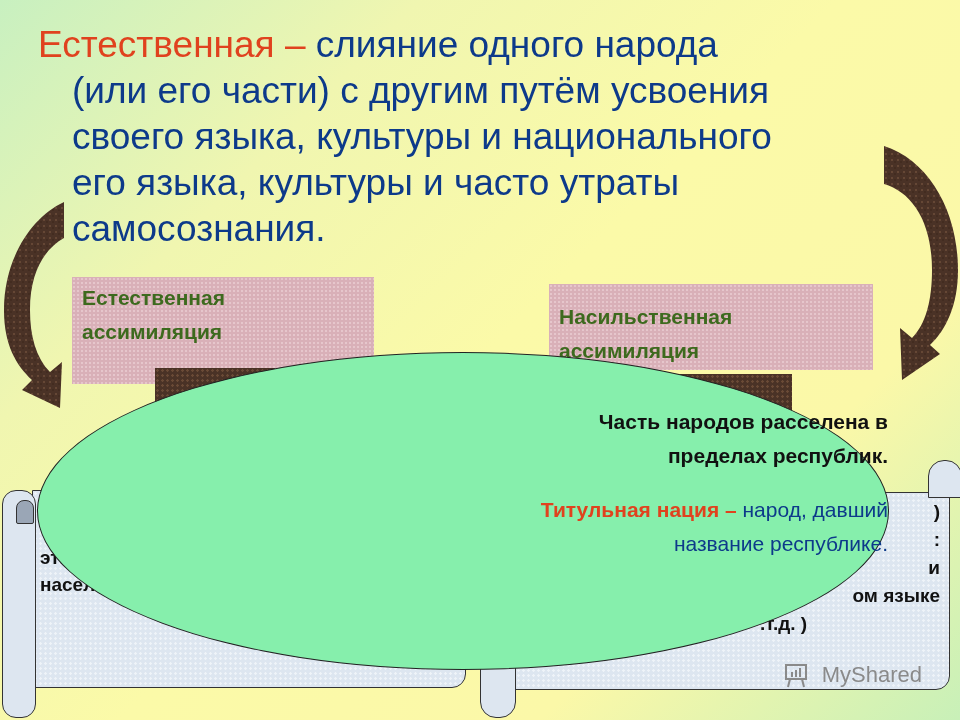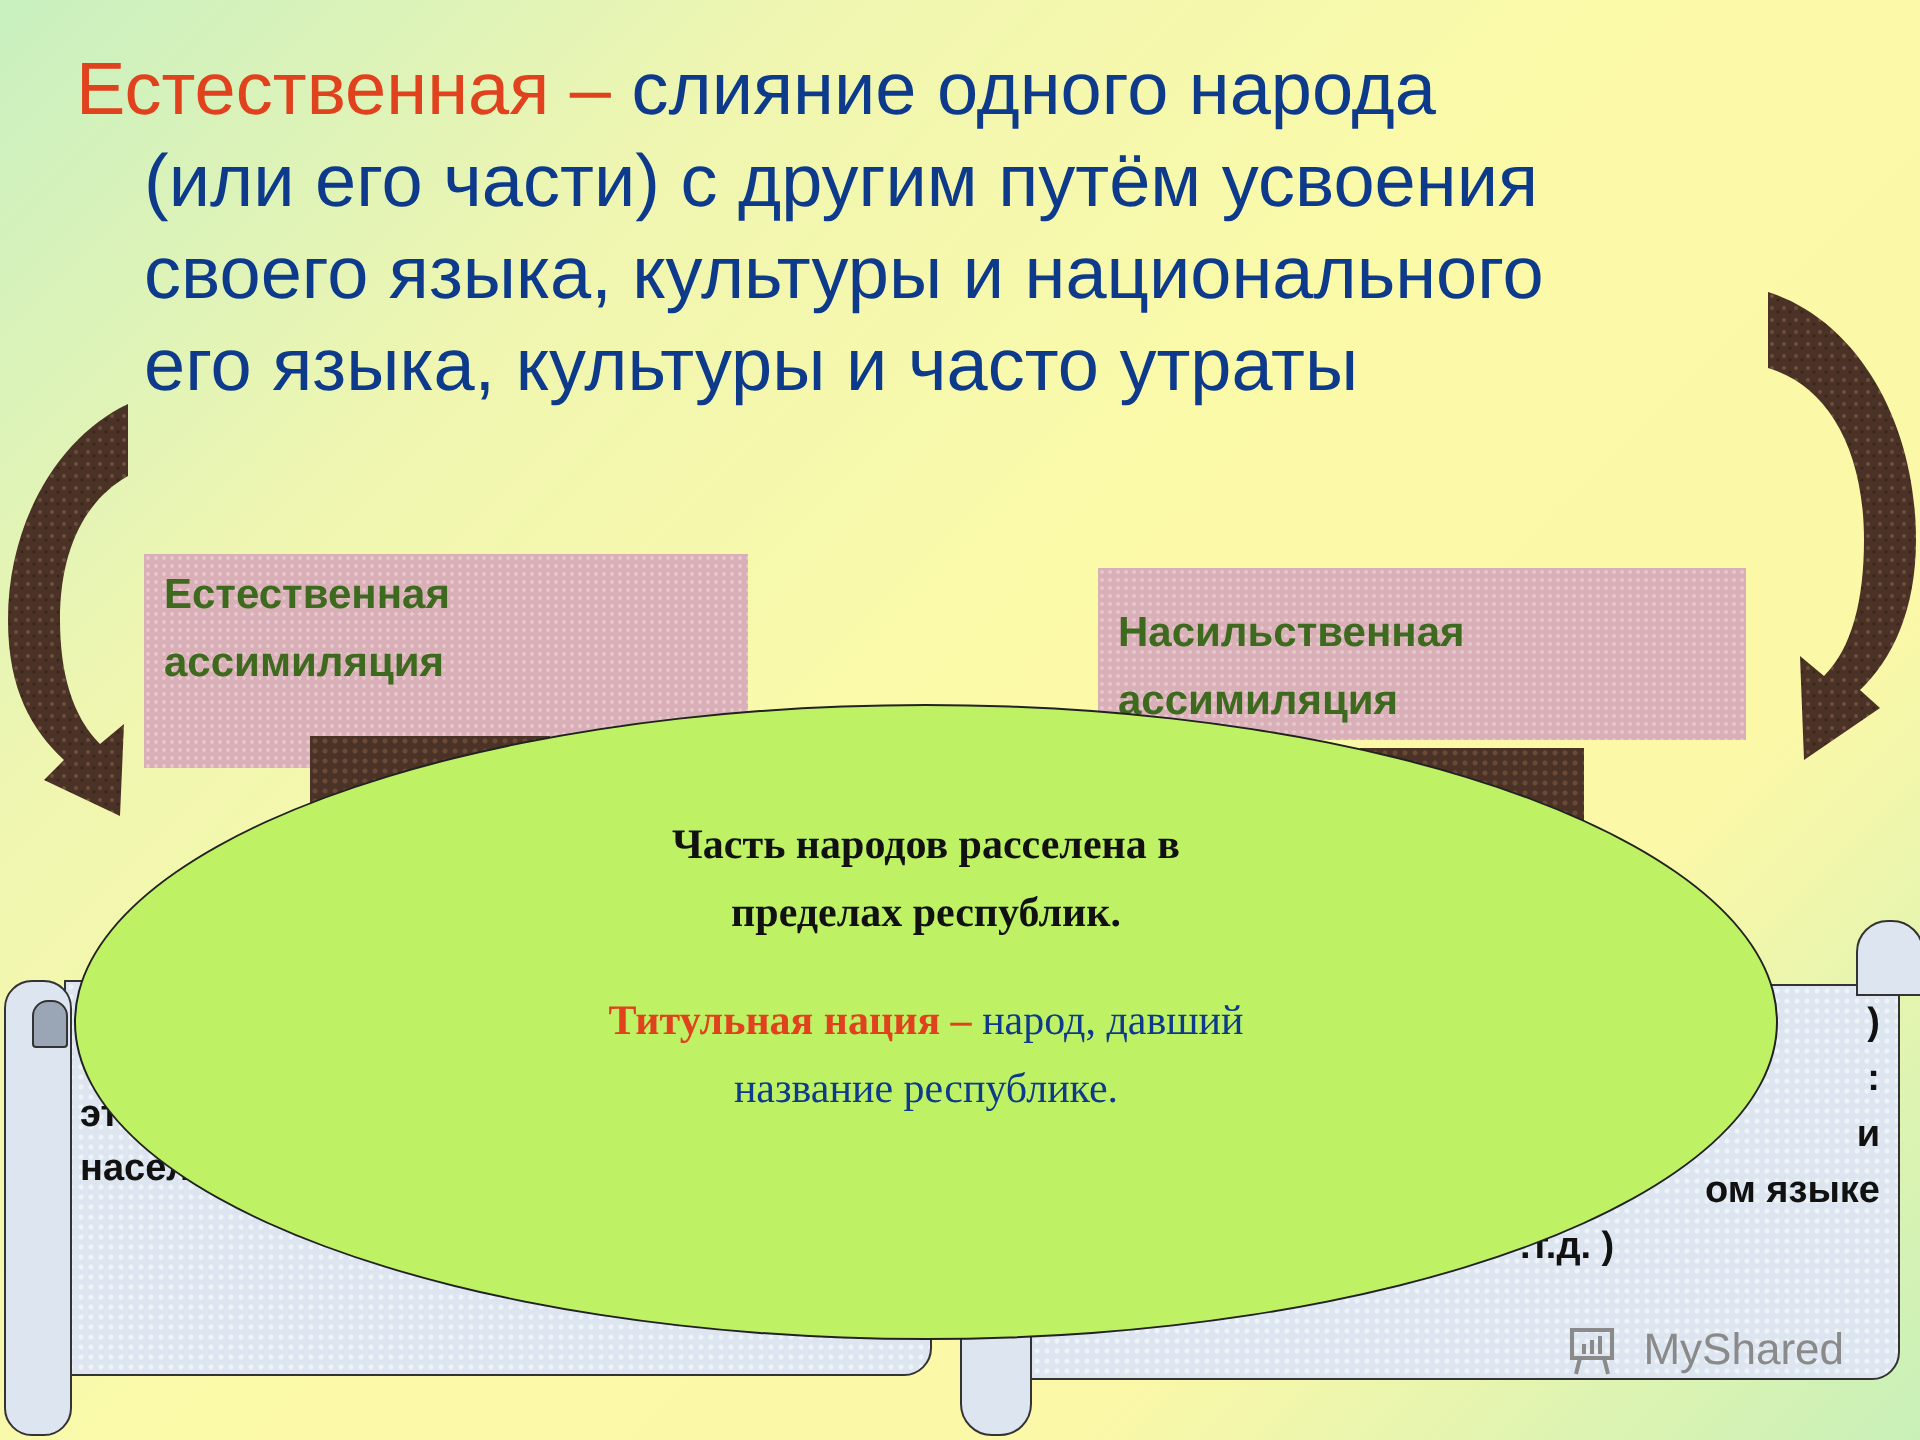--- a/index.html
+++ b/index.html
@@ -11,22 +11,22 @@
   .def .term{color:#e0421e;font-weight:normal;}
   .def .l1{display:block;}
   .def .ind{display:block;padding-left:34px;}
   .box{background:#d9b0b8;background-image:radial-gradient(#e6c6cc 1px,transparent 1px);background-size:4px 4px;
     color:#3d6a1e;font-weight:bold;font-size:21px;line-height:34px;padding:4px 10px;box-sizing:border-box;}
   .dark{background:#4a3226;background-image:radial-gradient(#6a4a36 1px,transparent 1.5px);background-size:5px 5px;}
   .scroll{background:#dde6f0;background-image:radial-gradient(#eef3f8 1px,transparent 1.5px);background-size:5px 5px;
     border:1.5px solid #333;border-radius:0 0 14px 0;}
   .roll{border:1.5px solid #333;background:#dde6f0;border-radius:14px;}
   .stext{font-weight:bold;color:#111;font-size:19px;line-height:27px;}
-  .ellipse{left:37px;top:352px;width:852px;height:318px;border-radius:50%;background:#bef264;border:1.5px solid #222;
-    box-sizing:border-box;text-align:center;font-family:Liberation Serif, serif;}
+  .ellipse{left:37px;top:352px;width:852px;height:318px;border-radius:50%;background:#86efac;border:1.5px solid #222;
+    box-sizing:border-box;text-align:right;}
   .ell-head{margin-top:52px;font-weight:bold;font-size:21px;line-height:34px;color:#111;}
   .ell-body{margin-top:20px;font-size:21px;line-height:34px;color:#0d3a8a;}
   .ell-body .term{color:#e0421e;font-weight:bold;}
   .wm{right:38px;top:662px;font-size:22px;color:#8a8a8a;display:flex;align-items:center;gap:14px;}
 </style>
 </head>
 <body>
 
 <svg class="abs" style="left:0;top:140px" width="80" height="270" viewBox="0 0 80 270">
   <defs>
@@ -40,20 +40,21 @@
 </svg>
 <svg class="abs" style="left:878px;top:140px" width="82" height="270" viewBox="0 0 82 270">
   <path d="M6 6 C50 20 80 70 80 130 C80 165 68 190 52 205 L62 214 L24 240 L22 188 L34 198 C48 184 54 160 54 130 C54 82 34 52 6 44 Z" fill="url(#tex)"></path>
 </svg>
 
 <div class="abs def">
   <span class="l1"><span class="term">Естественная –</span><span> слияние одного народа</span></span>
   <span class="ind">(или его части) с другим путём усвоения</span>
   <span class="ind">своего языка, культуры и национального</span>
   <span class="ind">его языка, культуры и часто утраты</span>
+  <span class="ind">самосознания.</span>
 </div>
 
 <div class="abs box" style="left:72px;top:277px;width:302px;height:107px;">
   <div>Естественная</div>
   <div>ассимиляция</div>
 </div>
 <div class="abs box" style="left:549px;top:284px;width:324px;height:86px;padding-top:16px;">
   <div>Насильственная</div>
   <div>ассимиляция</div>
 </div>

